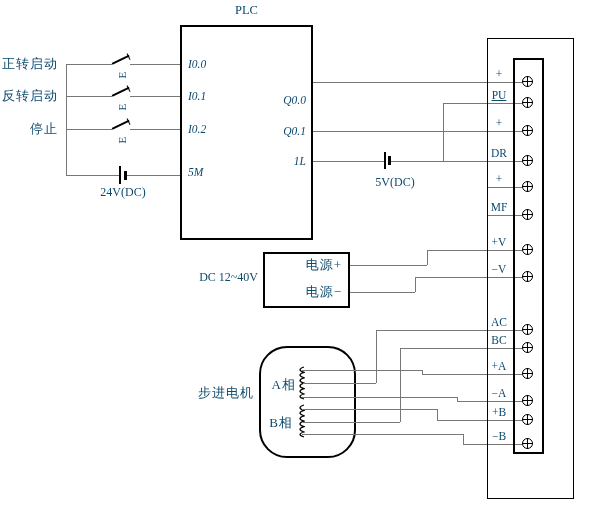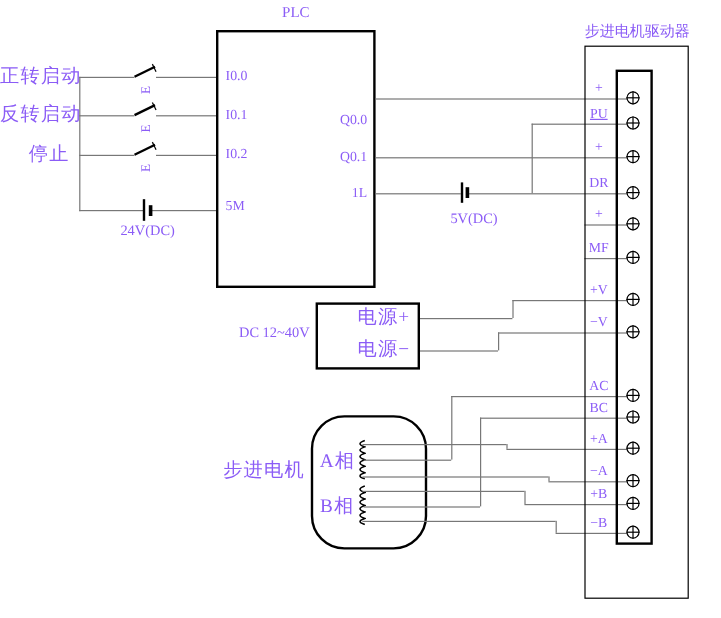--- a/index.html
+++ b/index.html
@@ -1,34 +1,34 @@
 <!DOCTYPE html>
 <html><head>
 <meta charset="utf-8">
 <style>
   html,body{margin:0;padding:0;background:#fff;}
   .canvas{position:relative;width:601px;height:515px;background:#ffffff;overflow:hidden;
-          font-family:"Liberation Serif","DejaVu Serif",serif;color:#8b5cf6;}
+          font-family:"Liberation Serif","DejaVu Serif",serif;color:#0c4a6e;}
   .box{position:absolute;box-sizing:border-box;border:2px solid #000;background:transparent;}
   .wh{position:absolute;height:1px;background:#777;}
   .wv{position:absolute;width:1px;background:#777;}
   .plate-long{position:absolute;width:1.5px;background:#000;}
   .plate-short{position:absolute;width:3px;background:#000;}
   .blade{position:absolute;width:19px;height:1.5px;background:#000;transform-origin:0 50%;transform:rotate(-26deg);}
   .btick{position:absolute;width:1.4px;height:7px;background:#000;transform:rotate(-26deg);}
   .esym{position:absolute;width:12px;height:12px;font-size:11px;line-height:12px;text-align:center;
         transform:rotate(-90deg);font-family:"Liberation Serif","DejaVu Serif",serif;}
   .screw{position:absolute;width:9px;height:9px;border:1.4px solid #000;border-radius:50%;background:#fff;}
   .screw::before{content:"";position:absolute;left:50%;top:-1px;bottom:-1px;width:1.2px;margin-left:-0.6px;background:#000;}
   .screw::after{content:"";position:absolute;top:50%;left:-1px;right:-1px;height:1.2px;margin-top:-0.6px;background:#000;}
   .lbl{position:absolute;white-space:nowrap;}
   .c{text-align:center;} .r{text-align:right;}
-  .pin{font-size:11.5px;height:14px;line-height:14px;}
+  .pin{font-size:11.5px;height:14px;line-height:14px;font-style:italic;}
   .tl{font-size:11.5px;height:13px;line-height:13px;left:488px;width:22px;text-align:center;}
-  .cjk{font-size:16px;height:16px;line-height:16px;letter-spacing:1px;font-family:Liberation Serif, serif;}
+  .cjk{font-size:13px;height:16px;line-height:16px;letter-spacing:1px;font-family:Liberation Serif, serif;}
   .sm{font-size:12px;height:15px;line-height:15px;}
 </style>
 </head>
 <body>
 
 <div class="canvas">
 
   <div class="box" style="left:180px;top:25px;width:133px;height:215px;"></div>
   <div class="lbl c sm" style="left:180px;top:3px;width:133px;font-size:12.5px;">PLC</div>
 
@@ -124,21 +124,20 @@
   <div class="wh" style="left:437px;top:420px;width:86px;"></div>
   <div class="wh" style="left:303px;top:422px;width:97px;"></div>
   <div class="wv" style="left:400px;top:348px;height:74px;"></div>
   <div class="wh" style="left:400px;top:348px;width:123px;"></div>
   <div class="wh" style="left:302px;top:434px;width:161px;"></div>
   <div class="wv" style="left:463px;top:434px;height:10px;"></div>
   <div class="wh" style="left:463px;top:444px;width:60px;"></div>
 
   <div class="box" style="left:487px;top:38px;width:87px;height:461px;border-width:1.5px;"></div>
   <div class="box" style="left:513px;top:58px;width:31px;height:396px;"></div>
-  <div class="lbl c" style="left:482px;top:18px;width:98px;font-size:12.5px;">步进电机驱动器</div>
 
   <div class="lbl tl" style="top:68px;">+</div>
   <div class="lbl tl" style="top:89px;text-decoration:underline;">PU</div>
   <div class="lbl tl" style="top:117px;">+</div>
   <div class="lbl tl" style="top:147px;">DR</div>
   <div class="lbl tl" style="top:173px;">+</div>
   <div class="lbl tl" style="top:201px;">MF</div>
   <div class="lbl tl" style="top:236px;">+V</div>
   <div class="lbl tl" style="top:263px;">−V</div>
   <div class="lbl tl" style="top:316px;">AC</div>

